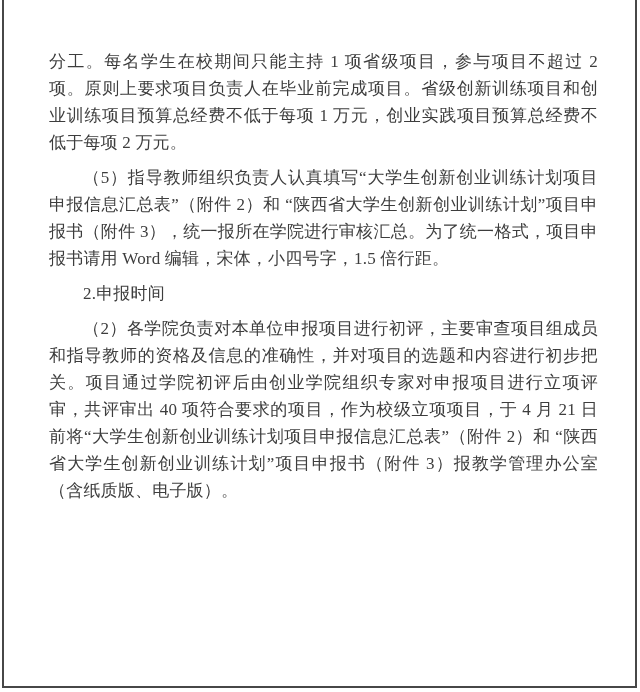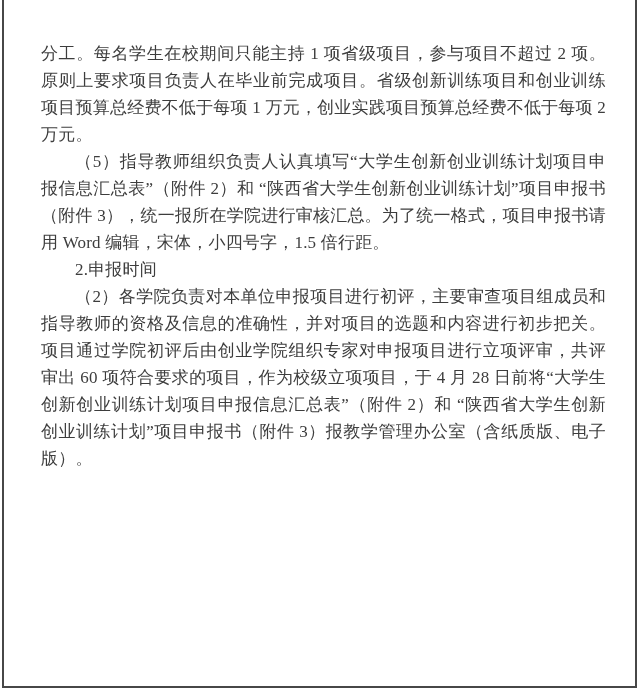--- a/index.html
+++ b/index.html
@@ -28,30 +28,30 @@
     top: 40px;
     width: 565px;
     font-family: "Liberation Serif", "DejaVu Serif", serif;
     font-size: 17px;
     line-height: 27px;
     color: #3d3d3d;
     text-align: justify;
     letter-spacing: 0.2px;
   }
   .doc-body p {
-    margin: 0;
+    margin: 8px;
     padding: 0;
   }
   .doc-body p.indent {
     text-indent: 2em;
   }
 </style>
 </head>
 <body>
 
 <div class="page-frame">
   <div class="doc-body">
     <p>分工。每名学生在校期间只能主持 1 项省级项目，参与项目不超过 2 项。原则上要求项目负责人在毕业前完成项目。省级创新训练项目和创业训练项目预算总经费不低于每项 1 万元，创业实践项目预算总经费不低于每项 2 万元。</p>
     <p class="indent">（5）指导教师组织负责人认真填写“大学生创新创业训练计划项目申报信息汇总表”（附件 2）和 “陕西省大学生创新创业训练计划”项目申报书（附件 3），统一报所在学院进行审核汇总。为了统一格式，项目申报书请用 Word 编辑，宋体，小四号字，1.5 倍行距。</p>
     <p class="indent">2.申报时间</p>
-    <p class="indent">（2）各学院负责对本单位申报项目进行初评，主要审查项目组成员和指导教师的资格及信息的准确性，并对项目的选题和内容进行初步把关。项目通过学院初评后由创业学院组织专家对申报项目进行立项评审，共评审出 60 项符合要求的项目，作为校级立项项目，于 4 月 28 日前将“大学生创新创业训练计划项目申报信息汇总表”（附件 2）和 “陕西省大学生创新创业训练计划”项目申报书（附件 3）报教学管理办公室（含纸质版、电子版）。</p>
+    <p class="indent">（2）各学院负责对本单位申报项目进行初评，主要审查项目组成员和指导教师的资格及信息的准确性，并对项目的选题和内容进行初步把关。项目通过学院初评后由创业学院组织专家对申报项目进行立项评审，共评审出 40 项符合要求的项目，作为校级立项项目，于 4 月 21 日前将“大学生创新创业训练计划项目申报信息汇总表”（附件 2）和 “陕西省大学生创新创业训练计划”项目申报书（附件 3）报教学管理办公室（含纸质版、电子版）。</p>
   </div>
 </div>
 
 </body></html>

